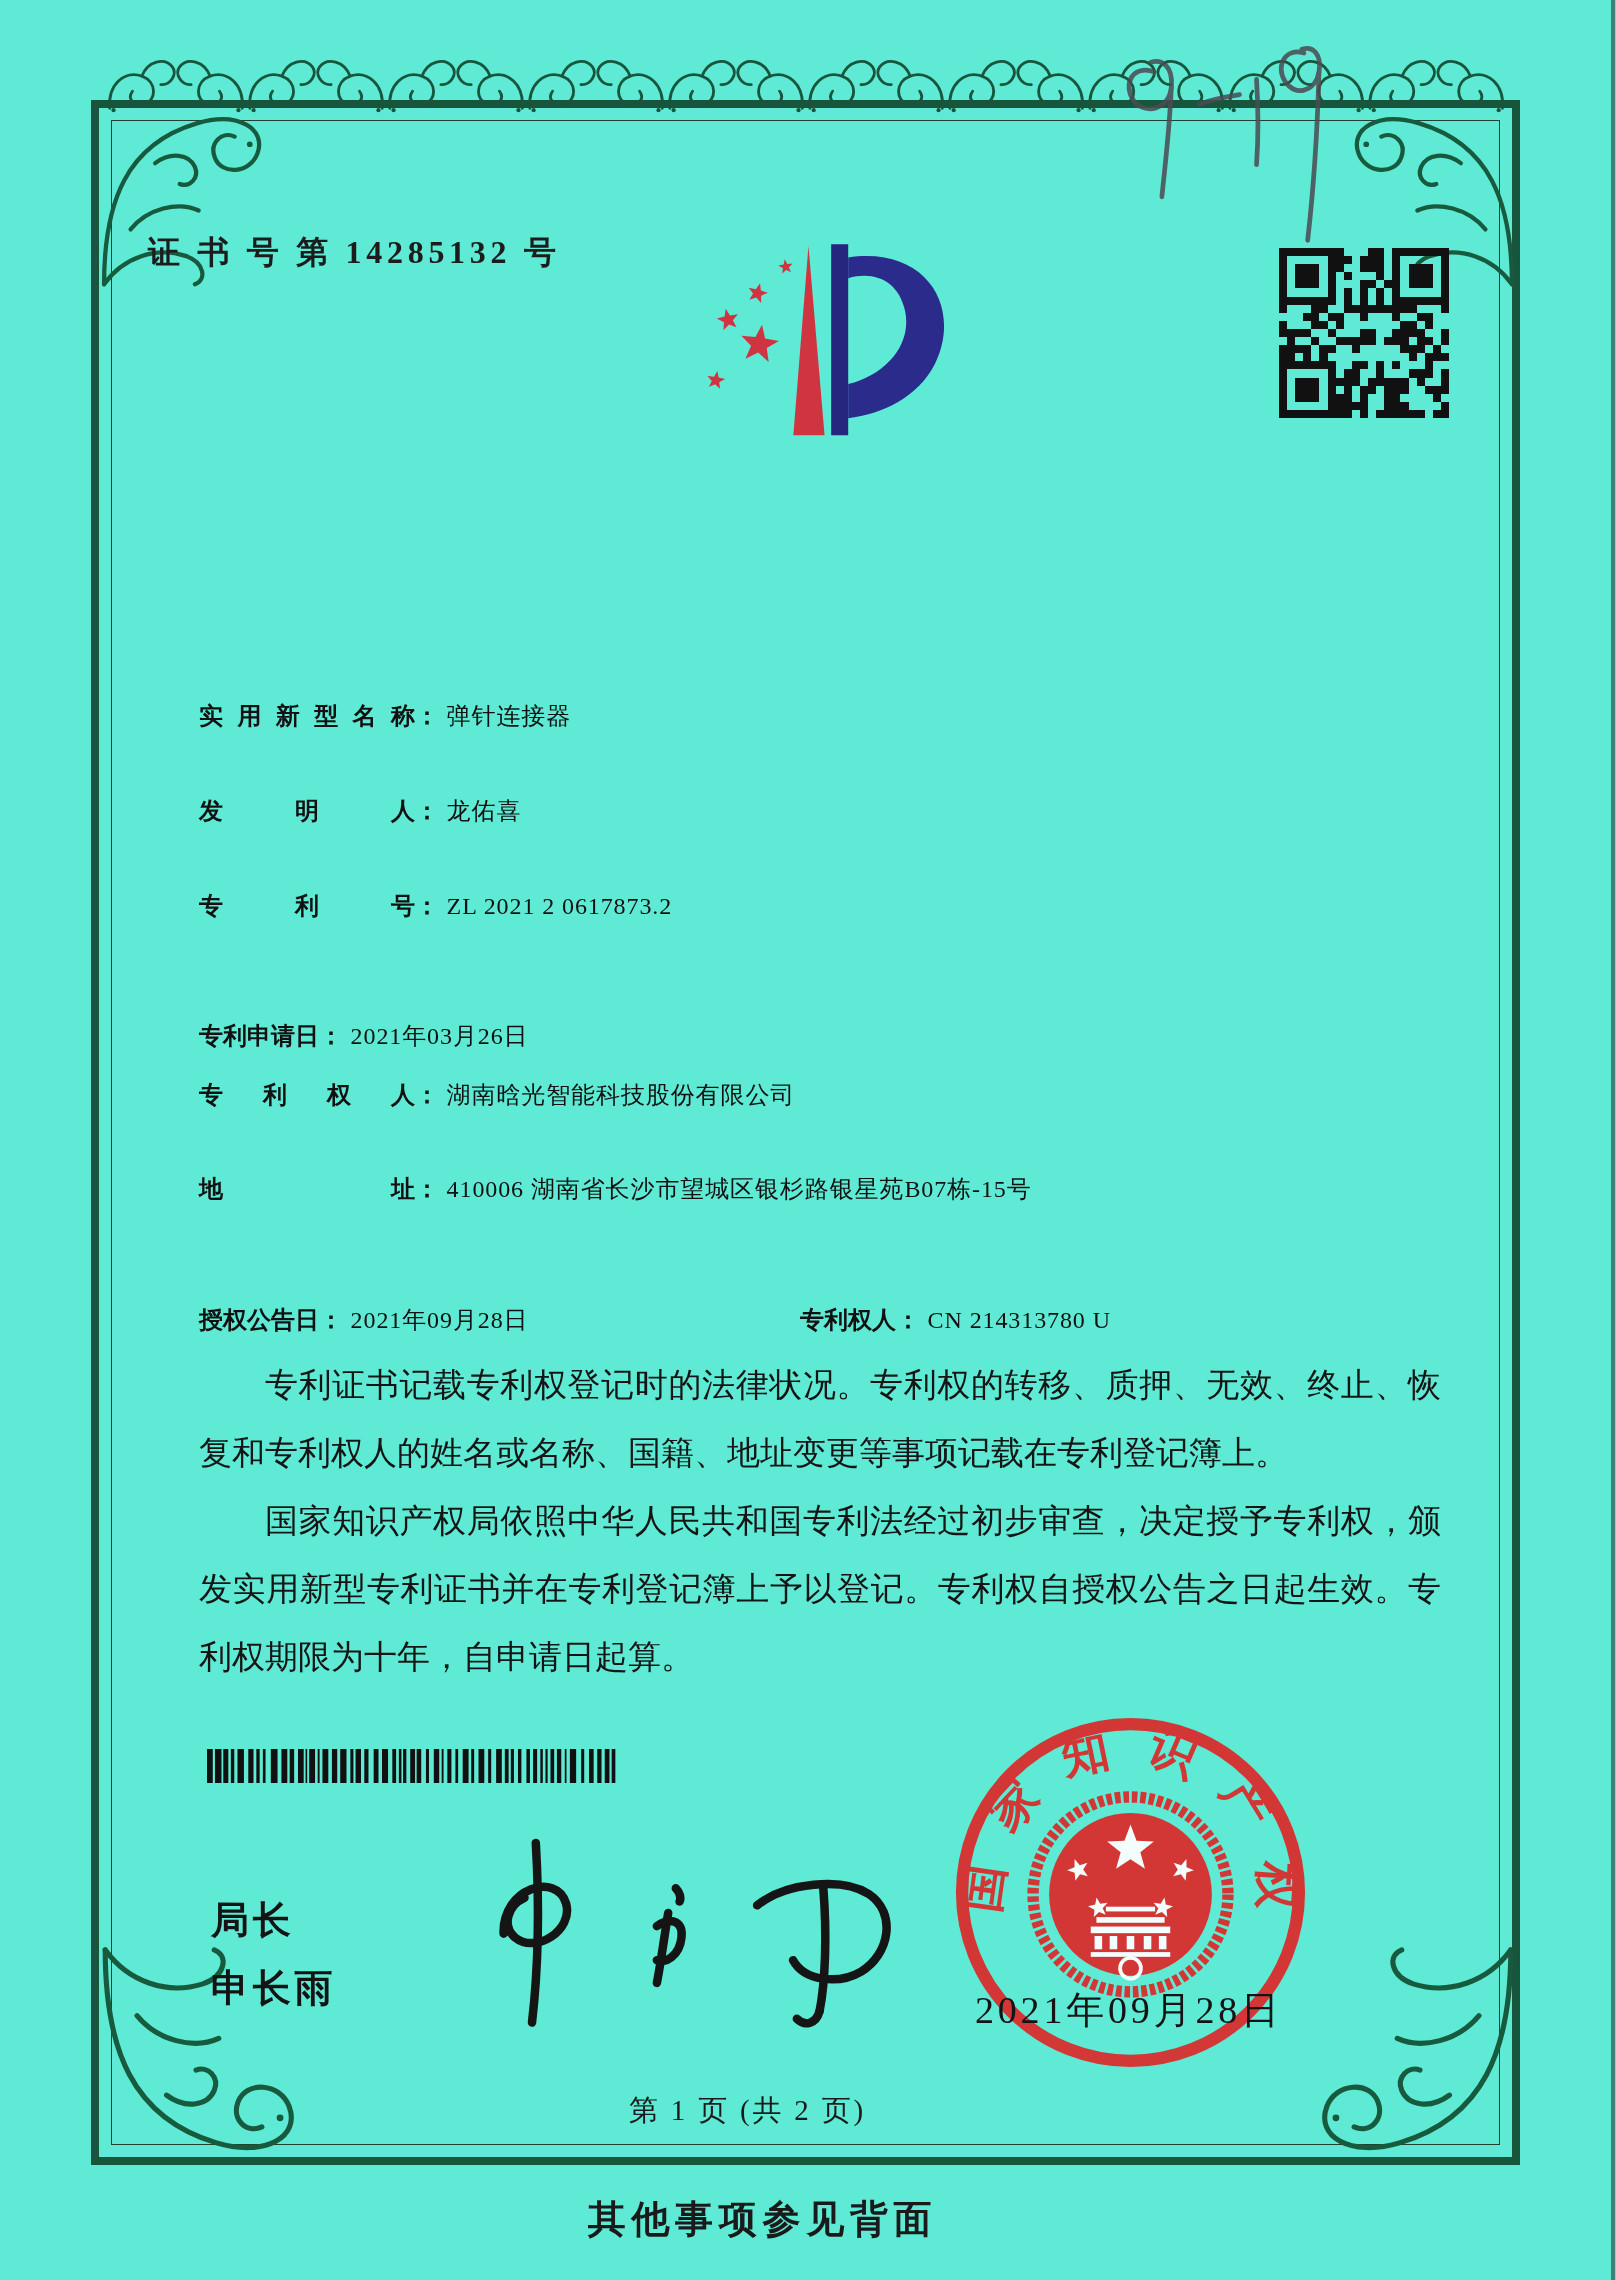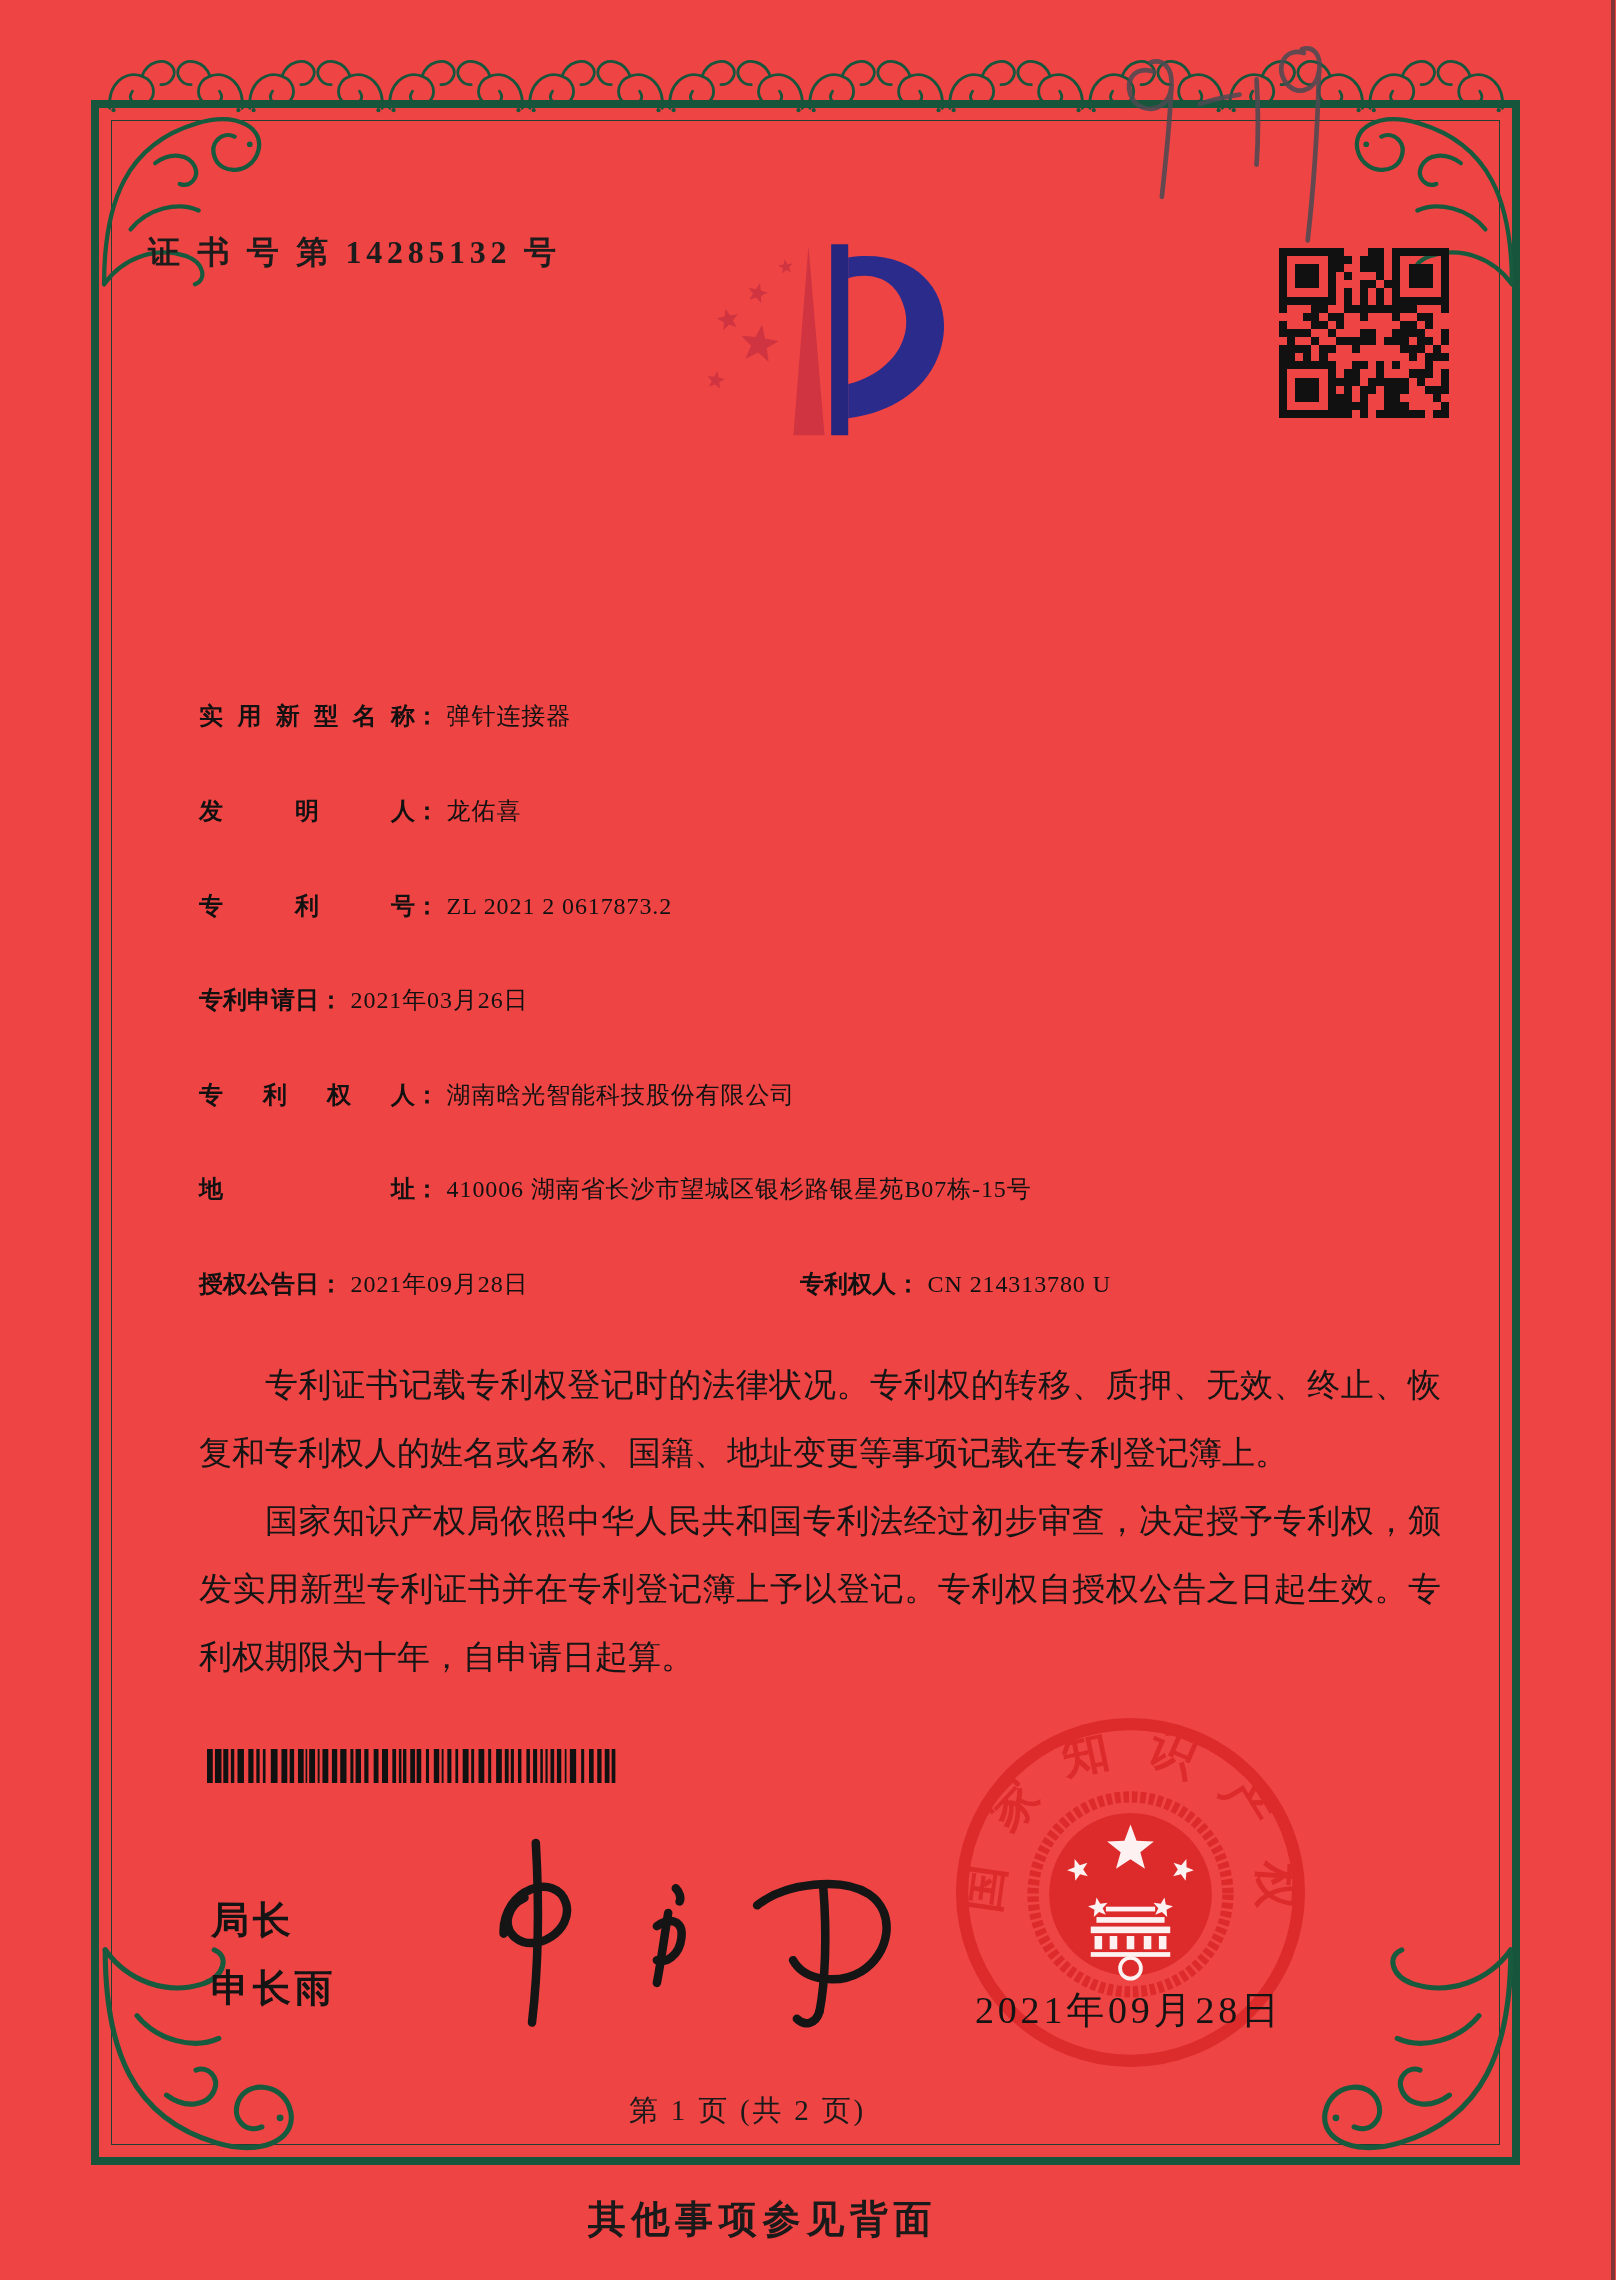--- a/index.html
+++ b/index.html
@@ -1,19 +1,19 @@
 <!DOCTYPE html>
 <html lang="zh" style="font-size:15px"><head>
 <meta charset="utf-8">
 <style>
   * { margin:0; padding:0; box-sizing:border-box; }
   html,body { background:#ffffff; }
   body { font-family:"Liberation Serif","DejaVu Serif",serif; color:#141414; }
   #page {
-    position:relative; width:1616px; height:2281px; background:#ef4444; overflow:hidden;
+    position:relative; width:1616px; height:2281px; background:#5eead4; overflow:hidden;
   }
   
   .frame-outer {
     position:absolute; left:91px; top:100px; width:1429px; height:2065px;
     border:8.5px solid #17563c;
   }
   .frame-inner {
     position:absolute; left:111px; top:120px; width:1389px; height:2025px;
     border:1.9px solid #22402f;
   }
@@ -32,21 +32,21 @@
   .qr { position:absolute; left:1279px; top:248px; width:170px; height:170px; fill:#111; }
   .title {
     position:absolute; left:0; top:496px; width:1609px; text-align:center;
     font-size:81px; font-weight:700; letter-spacing:11.4px; color:#111; white-space:nowrap;
   }
   
   .frow { position:absolute; left:199px; display:flex; align-items:baseline;
           font-size:24px; color:#111; white-space:nowrap; }
   .flabel { display:inline-block; width:216px; text-align:justify; text-align-last:justify;
             font-weight:600; }
-  .flabel.compact { width:auto; text-align:right; text-align-last:left; }
+  .flabel.compact { width:auto; text-align:right; text-align-last:left;margin-top:36px; }
   .fcolon { font-weight:600; margin-right:7.6px; }
   .fvalue { letter-spacing:0.9px; }
   .r1{top:700px}.r2{top:795px}.r3{top:890px}.r4{top:984px}
   .r5{top:1079px}.r6{top:1173px}.r7{top:1268px}
   .col2{left:800px}
   
   .body-text {
     position:absolute; left:199px; top:1351px; width:1242px;
     font-size:33px; line-height:68px; text-align:justify; color:#151515;
   }

